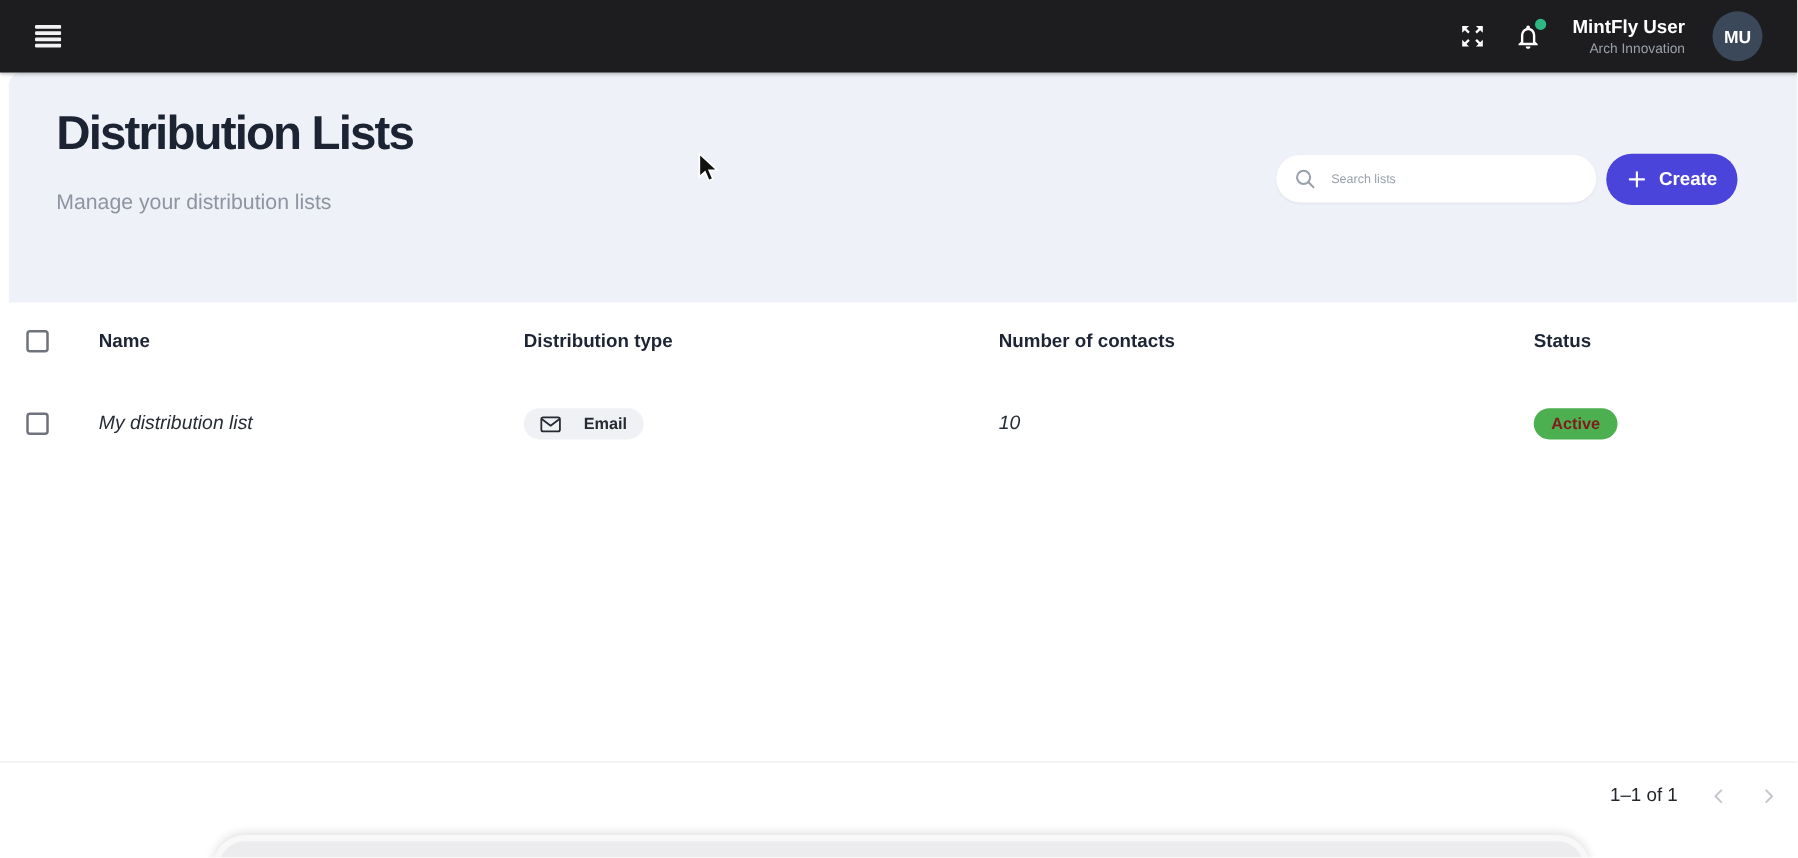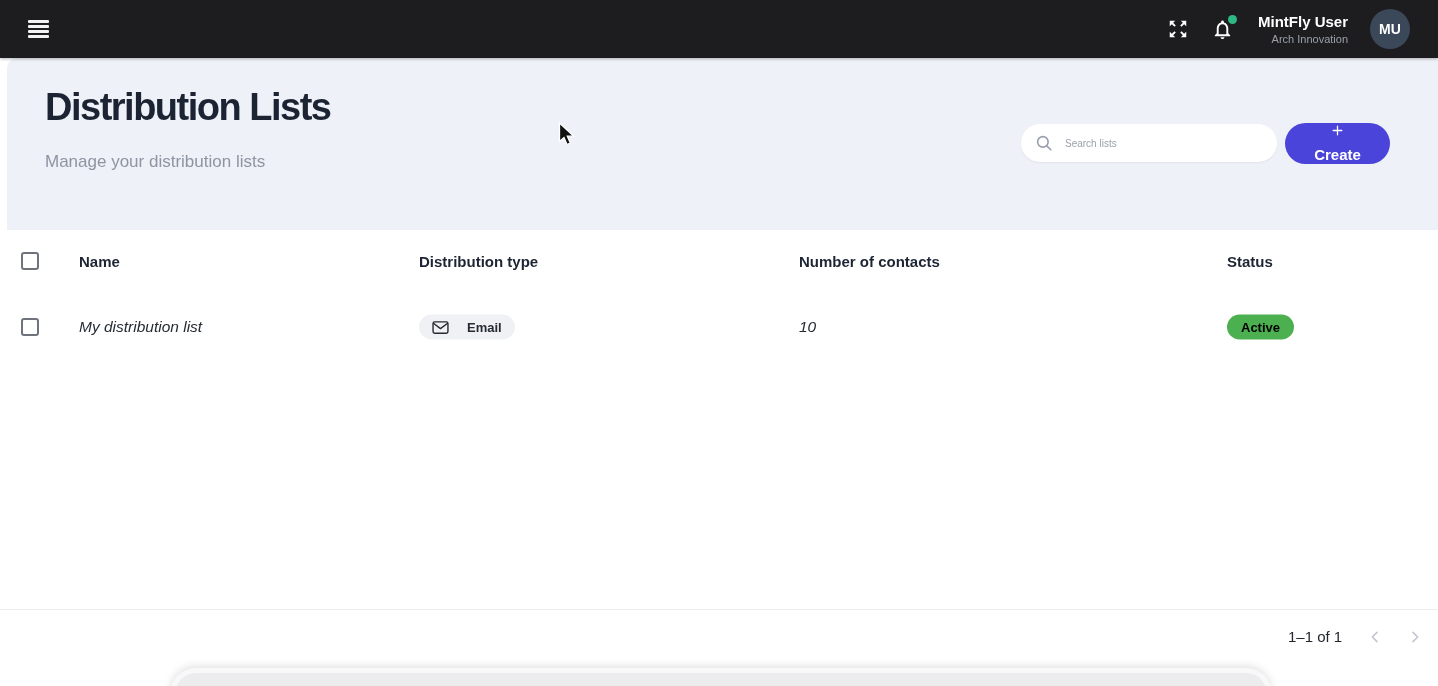--- a/index.html
+++ b/index.html
@@ -30,41 +30,41 @@
   .page-subtitle{position:absolute;left:38px;top:94px;margin:0;font-size:17px;color:#8e95a1;}
   .search-box{position:absolute;left:1014px;top:66px;width:256px;height:38px;background:#fff;
               border-radius:19px;display:flex;align-items:center;padding:0 14px;
               box-sizing:border-box;box-shadow:0 1px 2px rgba(16,24,40,.06);}
   .search-input{border:none;outline:none;background:transparent;font-size:10px;color:#394049;
                 margin-left:10px;width:185px;font-family:inherit;}
   .search-input::placeholder{color:#9aa1ac;}
   .create-btn{position:absolute;left:1278px;top:65px;width:105px;height:41px;border-radius:21px;
               background:#4b44da;border:none;color:#fff;display:flex;align-items:center;
               justify-content:center;gap:9px;font-size:15px;font-weight:700;cursor:pointer;
-              font-family:inherit;flex-direction:column;}
+              font-family:inherit;}
 
   
-  .table{position:absolute;top:230px;left:0;width:100%;height:380px;background:#fff;}
+  .table{position:absolute;top:242px;left:0;width:100%;height:380px;background:#fff;}
   .thead{position:absolute;top:0;left:0;height:62px;width:100%;background:#fff;
          box-shadow:0 2px 4px rgba(25,30,45,.05);}
   .trow{position:absolute;top:62px;left:0;height:70px;width:100%;background:#fff;cursor:pointer;}
   .cell{position:absolute;top:50%;transform:translateY(-50%);white-space:nowrap;}
   .col-check{left:21px;}
   .col-name{left:79px;}
   .col-type{left:419px;}
   .col-contacts{left:799px;}
   .col-status{left:1227px;}
   .th{font-weight:700;font-size:15px;color:#1d2534;}
   .td{font-size:15.5px;color:#262c34;font-style:italic;}
   .checkbox{width:18px;height:18px;border:2px solid #6f747c;border-radius:3px;background:#fff;
             box-sizing:border-box;cursor:pointer;padding:0;}
   .badge-email{display:inline-flex;align-items:center;gap:18px;background:#f0f1f4;
                border-radius:14px;padding:5px 13px;font-size:13px;font-weight:700;color:#262b33;}
   .badge-active{display:inline-block;background:#4caf50;border-radius:14px;padding:5px 14px;
-                font-size:13px;font-weight:700;color:#000000;}
+                font-size:13px;font-weight:700;color:#7f1d1d;}
 
   
   .bottom-divider{position:absolute;top:609px;left:0;width:100%;height:1px;background:#ebedf0;}
   .pagination-label{position:absolute;left:1288px;top:628px;font-size:15px;color:#22272e;}
   .pager-btn{position:absolute;top:622px;width:30px;height:30px;background:none;border:none;
              display:flex;align-items:center;justify-content:center;padding:0;cursor:pointer;}
   .pager-prev{left:1360px;}
   .pager-next{left:1400px;}
 
   

